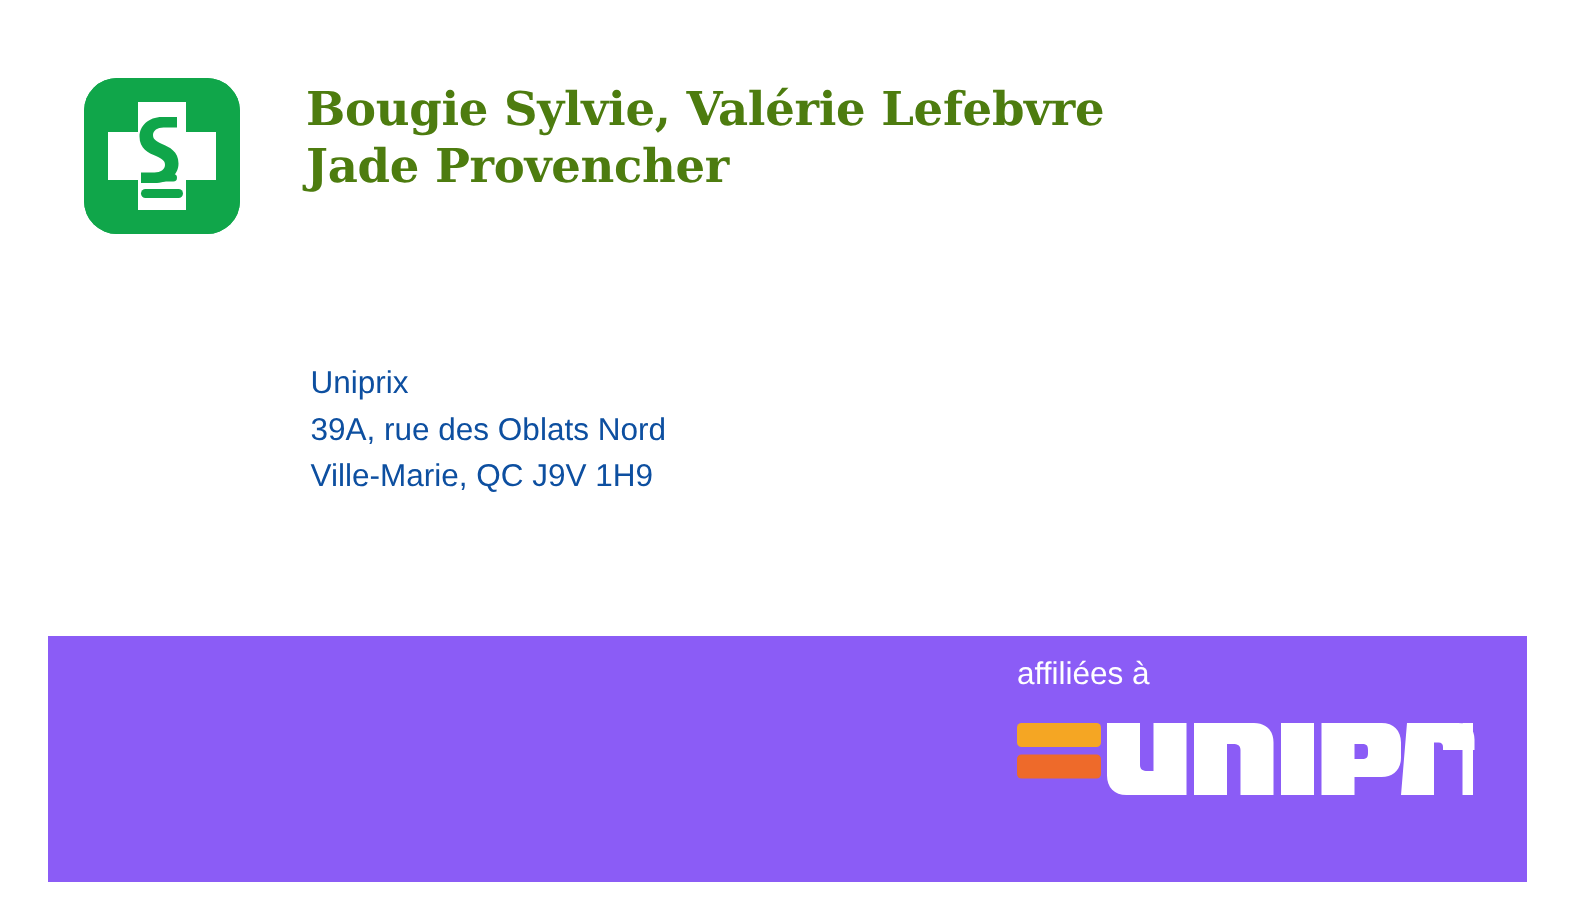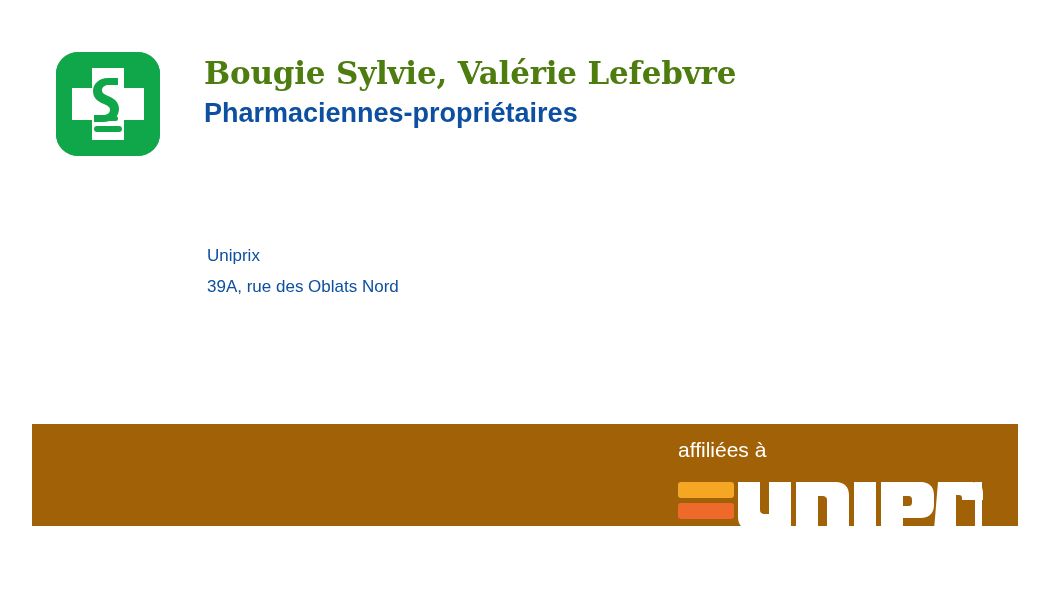--- a/index.html
+++ b/index.html
@@ -72,39 +72,39 @@
     margin-top: 3px;
     white-space: nowrap;
   }
 
   
   .address {
     position: absolute;
     left: 207px;
     top: 240px;
     color: #0d4fa0;
-    font-size: 17px;
+    font-size: 21px;
     line-height: 31px;
   }
   .address .line {
     white-space: nowrap;
   }
   .address .phone {
     font-weight: bold;
     margin-top: 1px;
   }
 
   
   .footer-bar {
     position: absolute;
     left: 32px;
     top: 424px;
     width: 986px;
-    height: 102px;
-    background: #a16207;
+    height: 164px;
+    background: #8b5cf6;
   }
 
   .affiliation {
     position: absolute;
     right: 32px;
     top: 14px;
     text-align: left;
     width: 310px;
   }
 
@@ -142,28 +142,29 @@
         <path d="M36 16 H68 V36 H88 V68 H68 V88 H36 V68 H16 V36 H36 Z" fill="#ffffff"></path>
 
         <path d="M52 26 c-9 0 -15 6 -15 13 c0 8 6 11 11 13 c4 2 6 3 6 6 c0 3 -3 5 -7 5 h-9 v7 h9 c9 0 16 -5 16 -13 c0 -8 -6 -11 -11 -13 c-4 -2 -6 -3 -6 -6 c0 -3 3 -5 7 -5 h9 v-7 z" fill="#10a64a"></path>
         <rect x="38" y="74" width="28" height="6" rx="3" fill="#10a64a"></rect>
         <rect x="42" y="64" width="20" height="5" rx="2.5" fill="#10a64a"></rect>
       </svg>
     </div>
 
     <div class="header-text">
       <div class="pharmacist-names">Bougie Sylvie, Valérie Lefebvre</div>
-      <div class="pharmacist-title">Pharmaciennes-propriétaires</div>
+      <div class="pharmacist-names">Jade Provencher</div>
     </div>
 
   </div>
 
   <div class="address">
     <div class="line">Uniprix</div>
     <div class="line">39A, rue des Oblats Nord</div>
+    <div class="line">Ville-Marie, QC J9V 1H9</div>
   </div>
 
   <div class="footer-bar">
     <div class="affiliation">
       <div class="affiliation-label">affiliées à</div>
 
       <div class="uniprix-logo">
         <svg viewBox="0 0 308 62" xmlns="http://www.w3.org/2000/svg" aria-hidden="true">
 
           <rect x="2" y="12" width="56" height="16" rx="3" fill="#f5a623"></rect>

